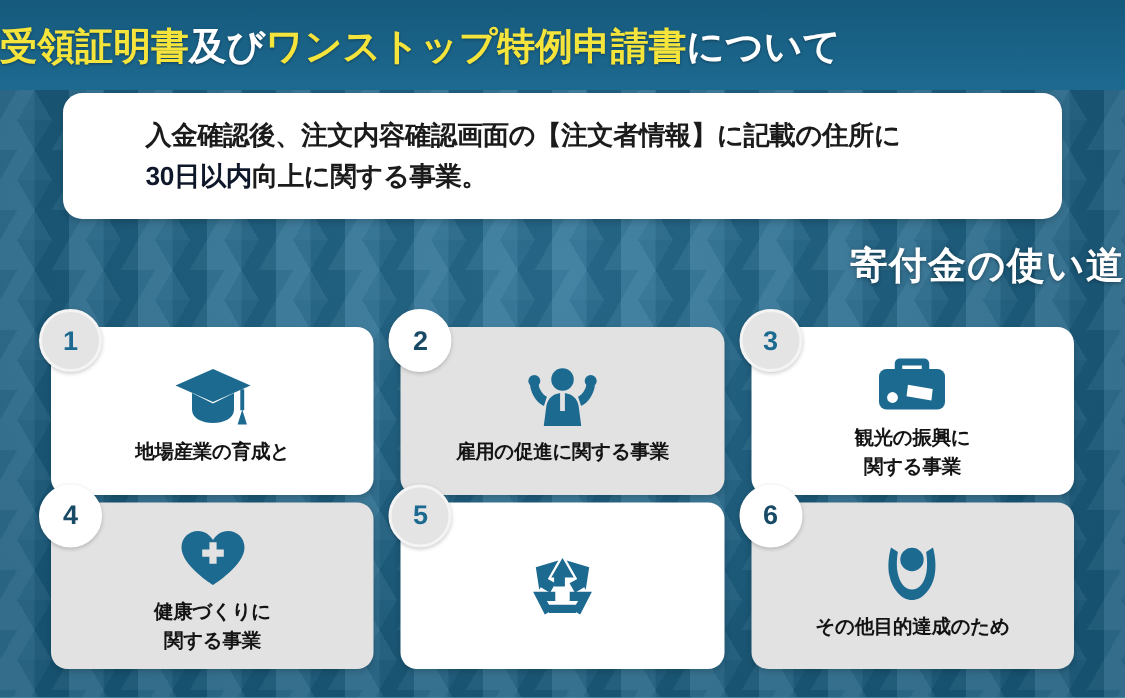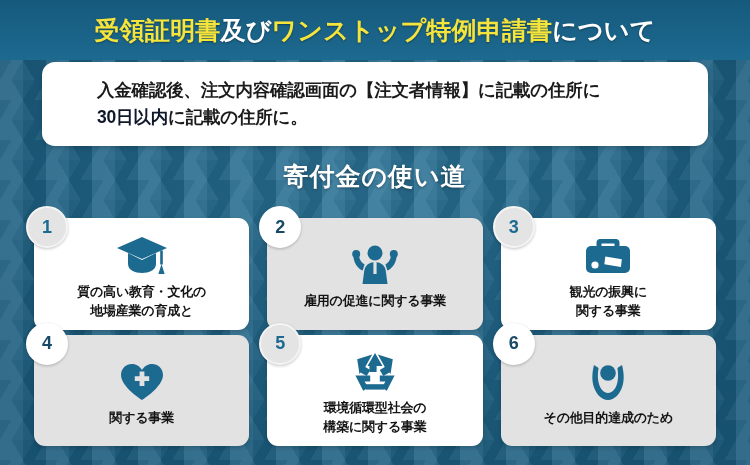--- a/index.html
+++ b/index.html
@@ -50,21 +50,21 @@
 
   
   #header-band {
     position: absolute;
     left: 0; top: 0;
     width: 750px;
     height: 60px;
     background: linear-gradient(180deg, #155a7d 0%, #1a6287 55%, #1d6a91 100%);
     display: flex;
     align-items: center;
-    justify-content: center;
+    justify-content: flex-start;
     z-index: 3;
   }
   #header-title {
     font-size: 25px;
     font-weight: bold;
     letter-spacing: .2px;
     white-space: nowrap;
     text-shadow: 0 1px 2px rgba(0,0,0,.35);
   }
   .t-yellow { color: #f5e43b; }
@@ -96,21 +96,21 @@
     white-space: nowrap;
   }
   .t-red { color: #0f172a; }
 
   
   #section-heading {
     position: absolute;
     left: 0;
     top: 160px;
     width: 750px;
-    text-align: center;
+    text-align: right;
     font-size: 25px;
     font-weight: bold;
     color: #ffffff;
     letter-spacing: 1px;
     text-shadow: 0 1px 3px rgba(0,0,0,.35);
     z-index: 3;
   }
 
   
   #card-grid {
@@ -196,39 +196,38 @@
   </div>
 
   <div id="header-band">
     <div id="header-title">
       <span class="t-yellow">受領証明書</span><span class="t-white">及び</span><span class="t-yellow">ワンストップ特例申請書</span><span class="t-white">について</span>
     </div>
   </div>
 
   <div id="notice-card">
     <div class="notice-line">入金確認後、注文内容確認画面の【注文者情報】に記載の住所に</div>
-    <div class="notice-line"><span class="t-red">30日以内</span><span>に記載の住所に。</span></div>
+    <div class="notice-line"><span class="t-red">30日以内</span><span>向上に関する事業。</span></div>
   </div>
 
   <div id="section-heading">寄付金の使い道</div>
 
   <div id="card-grid">
 
     <div class="usage-card card-white">
       <div class="card-badge badge-on-white">1</div>
       <div class="card-icon">
         <svg width="52" height="42" viewBox="0 0 52 42" fill="#1d6a91">
           <path d="M26 2 L51 13 L26 24 L1 13 Z"></path>
           <path d="M12 18 L12 29 C12 35 19 38 26 38 C33 38 40 35 40 29 L40 18 L26 25 Z"></path>
           <rect x="44.2" y="15.5" width="2.6" height="14"></rect>
           <path d="M45.5 29 L48.6 39 L42.4 39 Z"></path>
         </svg>
       </div>
       <div class="card-label">
-        <span>質の高い教育・文化の</span>
         <span>地場産業の育成と</span>
       </div>
     </div>
 
     <div class="usage-card card-gray">
       <div class="card-badge badge-on-gray">2</div>
       <div class="card-icon">
         <svg width="48" height="42" viewBox="0 0 48 42" fill="#1d6a91">
           <circle cx="24" cy="9" r="7.5"></circle>
           <path d="M24 18 C18 18 14 21.5 13.2 27 L11.5 40 L36.5 40 L34.8 27 C34 21.5 30 18 24 18 Z"></path>
@@ -262,40 +261,37 @@
 
     <div class="usage-card card-gray">
       <div class="card-badge badge-on-gray">4</div>
       <div class="card-icon">
         <svg width="46" height="42" viewBox="0 0 46 42" fill="#1d6a91">
           <path d="M23 39 C23 39 2 26 2 14 C2 7.5 7 3 13 3 C17.4 3 21 5.6 23 9 C25 5.6 28.6 3 33 3 C39 3 44 7.5 44 14 C44 26 23 39 23 39 Z"></path>
           <path d="M20.6 10.5 L25.4 10.5 L25.4 15.3 L30.2 15.3 L30.2 20.1 L25.4 20.1 L25.4 24.9 L20.6 24.9 L20.6 20.1 L15.8 20.1 L15.8 15.3 L20.6 15.3 Z" fill="#e2e2e2"></path>
         </svg>
       </div>
       <div class="card-label">
+        <span>健康づくりに</span>
         <span>関する事業</span>
       </div>
     </div>
 
     <div class="usage-card card-white">
       <div class="card-badge badge-on-white">5</div>
       <div class="card-icon">
         <svg width="46" height="42" viewBox="0 0 46 42" fill="#1d6a91">
           <path d="M23 2 L30.5 15 L24.6 15 L24.6 21 L17.4 21 L17.4 15 L15.5 15 Z"></path>
           <path d="M20.2 3.6 L13.2 16 L18.3 18.9 L14.7 25.1 L8.5 21.5 L7.5 23.2 L5.2 8.2 Z"></path>
           <path d="M25.8 3.6 L32.8 16 L27.7 18.9 L31.3 25.1 L37.5 21.5 L38.5 23.2 L40.8 8.2 Z"></path>
           <path d="M3.4 24.5 L18.2 24.5 L18.2 30.6 L12.6 30.6 L16.2 36.8 L11.2 39.7 Z"></path>
           <path d="M42.6 24.5 L27.8 24.5 L27.8 30.6 L33.4 30.6 L29.8 36.8 L34.8 39.7 Z"></path>
           <path d="M14 38.6 L32 38.6 L32 33.2 L14 33.2 Z"></path>
         </svg>
       </div>
-      <div class="card-label">
-        <span>環境循環型社会の</span>
-        <span>構築に関する事業</span>
-      </div>
     </div>
 
     <div class="usage-card card-gray">
       <div class="card-badge badge-on-gray">6</div>
       <div class="card-icon">
         <svg width="44" height="42" viewBox="0 0 44 42" fill="#1d6a91">
           <circle cx="22" cy="12" r="7.8"></circle>
           <path d="M8 4 C8 4 5 14 7 23 C9 32 15 39 22 39 L22 32 C17 32 13.6 27 12.4 20.6 C11.2 14 12.6 7 12.6 7 Z"></path>
           <path d="M36 4 C36 4 39 14 37 23 C35 32 29 39 22 39 L22 32 C27 32 30.4 27 31.6 20.6 C32.8 14 31.4 7 31.4 7 Z"></path>
         </svg>

